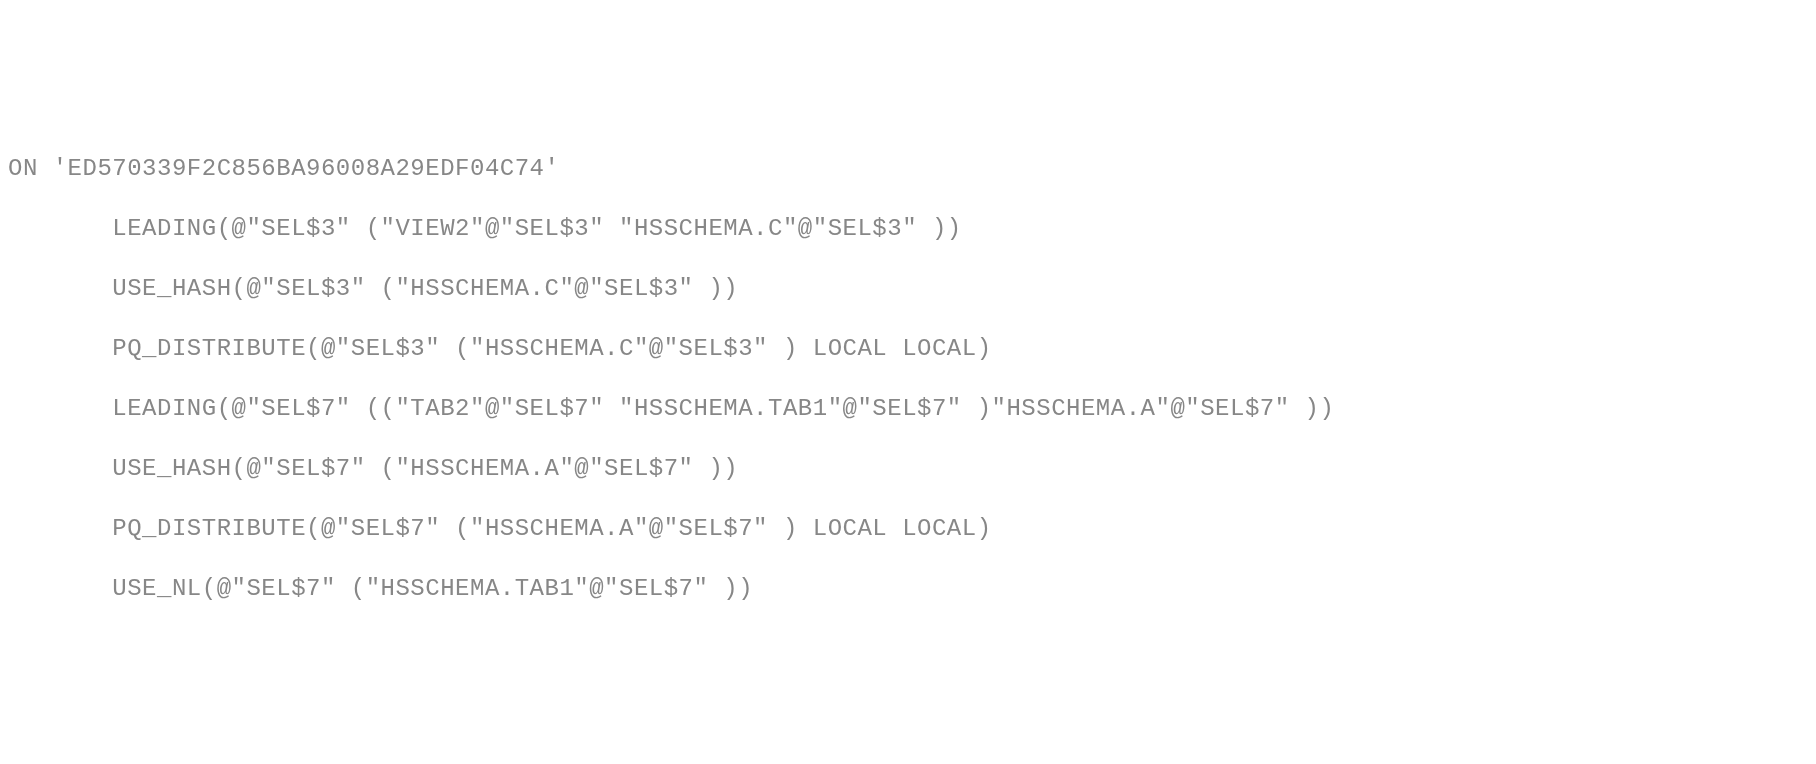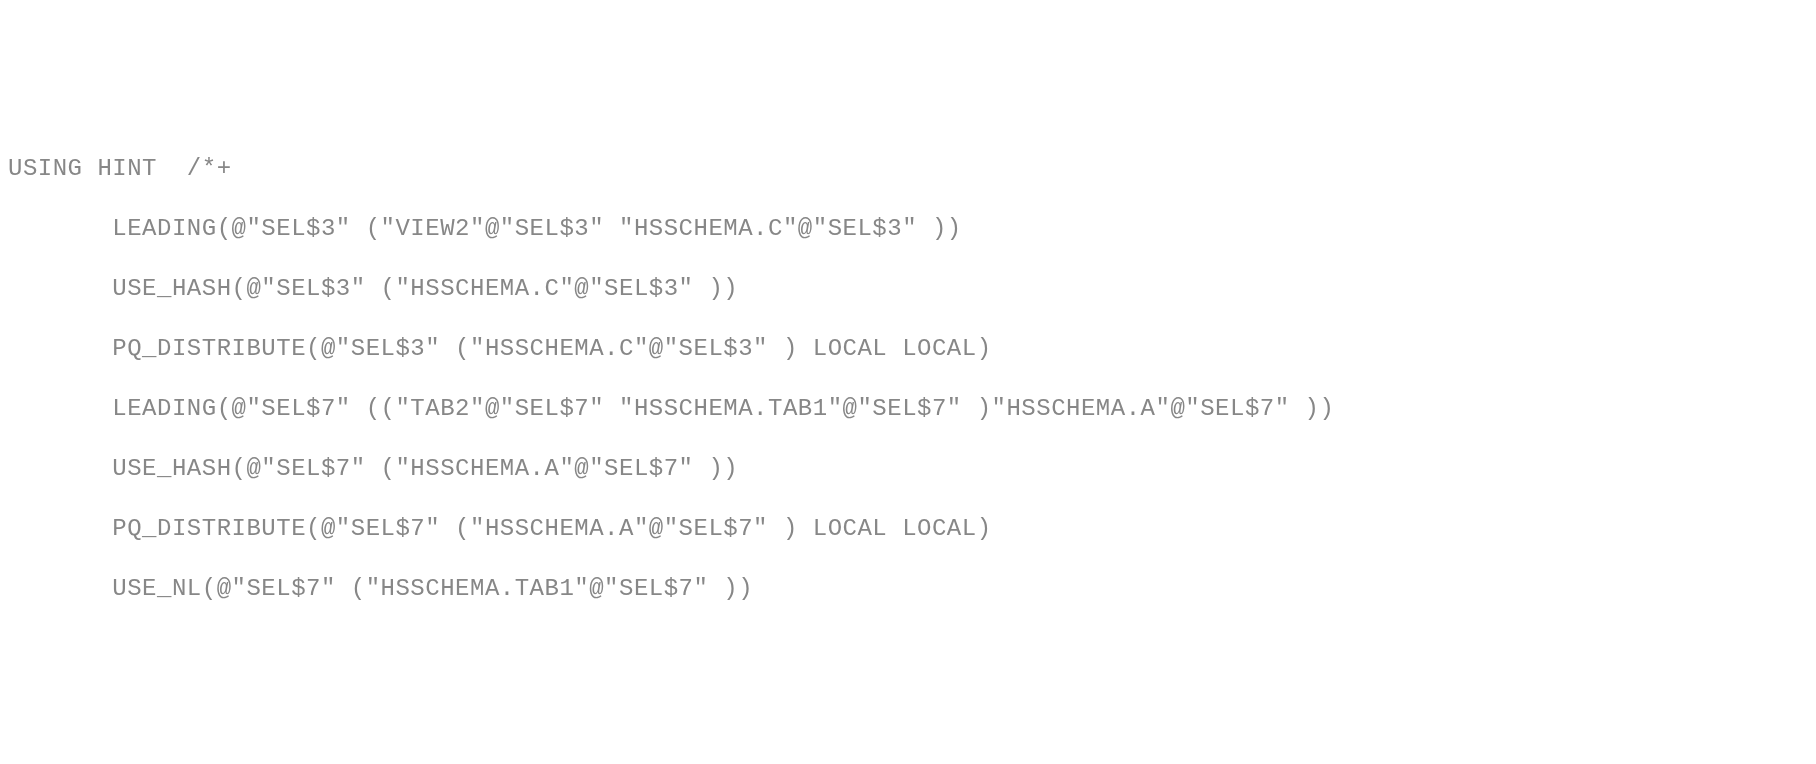--- a/index.html
+++ b/index.html
@@ -23,21 +23,21 @@
     .line {
       display: block;
     }
   </style>
 </head>
 <body>
 
 
 
 <div class="code-container">
-<span class="line">USING HINT  /*+</span>
+<span class="line">ON 'ED570339F2C856BA96008A29EDF04C74'</span>
 <span class="line">       LEADING(@"SEL$3" ("VIEW2"@"SEL$3" "HSSCHEMA.C"@"SEL$3" ))</span>
 <span class="line">       USE_HASH(@"SEL$3" ("HSSCHEMA.C"@"SEL$3" ))</span>
 <span class="line">       PQ_DISTRIBUTE(@"SEL$3" ("HSSCHEMA.C"@"SEL$3" ) LOCAL LOCAL)</span>
 <span class="line">       LEADING(@"SEL$7" (("TAB2"@"SEL$7" "HSSCHEMA.TAB1"@"SEL$7" )"HSSCHEMA.A"@"SEL$7" ))</span>
 <span class="line">       USE_HASH(@"SEL$7" ("HSSCHEMA.A"@"SEL$7" ))</span>
 <span class="line">       PQ_DISTRIBUTE(@"SEL$7" ("HSSCHEMA.A"@"SEL$7" ) LOCAL LOCAL)</span>
 <span class="line">       USE_NL(@"SEL$7" ("HSSCHEMA.TAB1"@"SEL$7" ))</span>
 
 
 

